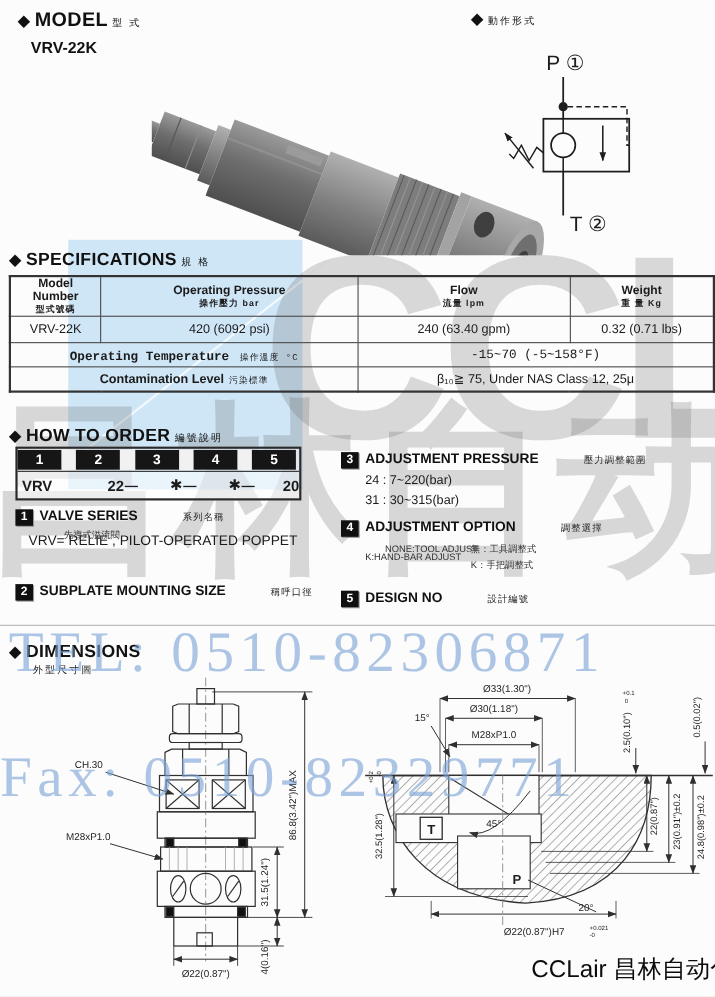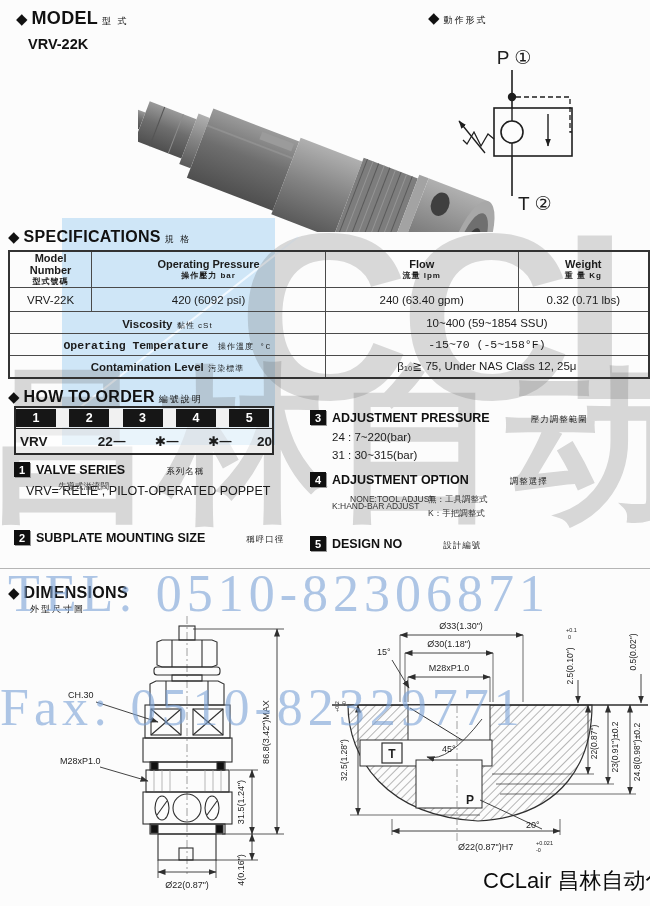--- a/index.html
+++ b/index.html
@@ -170,24 +170,20 @@
         <span class="th-en">Weight</span>
         <span class="th-cn">重 量  Kg</span>
       </th>
     </tr>
     <tr style="height:24px;">
       <td class="cell">VRV-22K</td>
       <td class="cell">420 (6092 psi)</td>
       <td class="cell">240 (63.40 gpm)</td>
       <td class="cell">0.32 (0.71 lbs)</td>
     </tr>
-    <tr style="height:22px;">
-      <td colspan="2"><span class="lbl-en">Viscosity</span> <span class="lbl-cn">黏性  cSt</span></td>
-      <td colspan="2" class="cell">10~400 (59~1854 SSU)</td>
-    </tr>
     <tr style="height:22px;font-family:Liberation Mono, monospace;">
       <td colspan="2"><span class="lbl-en">Operating Temperature</span> <span class="lbl-cn">操作溫度  °C</span></td>
       <td colspan="2" class="cell">-15~70 (-5~158°F)</td>
     </tr>
     <tr style="height:22px;">
       <td colspan="2"><span class="lbl-en">Contamination Level</span> <span class="lbl-cn">污染標準</span></td>
       <td colspan="2" class="cell">β₁₀≧ 75, Under NAS Class 12, 25μ</td>
     </tr>
   </tbody>
     </table>

